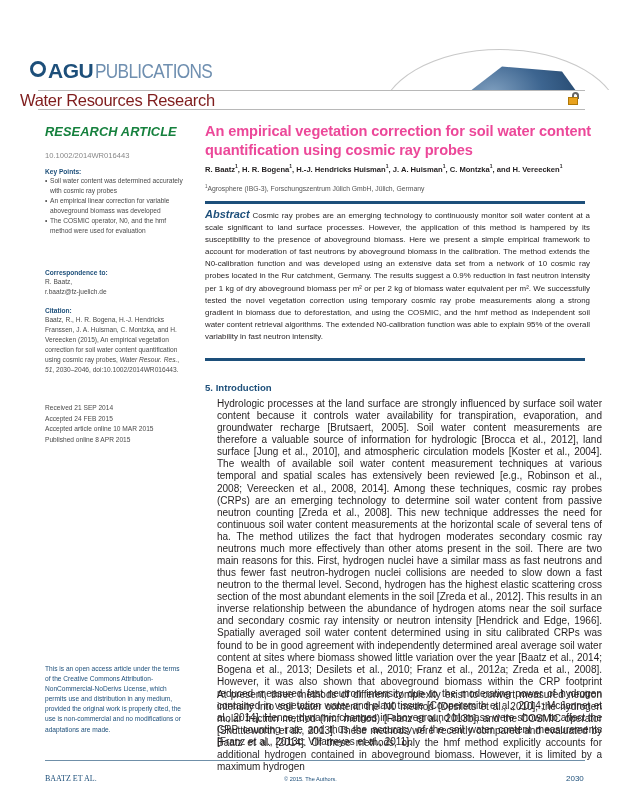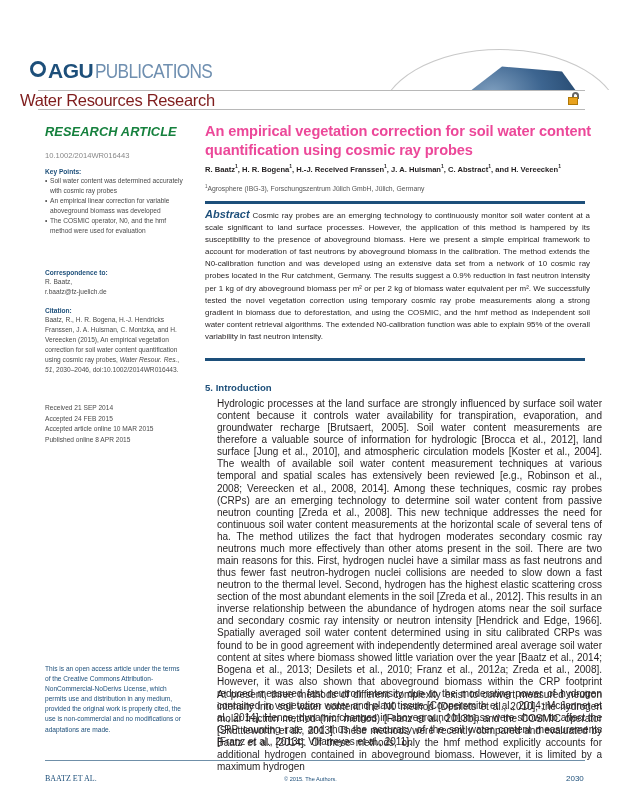--- a/index.html
+++ b/index.html
@@ -111,21 +111,21 @@
   <div class="side-text">Accepted article online 10 MAR 2015</div>
   <div class="side-text">Published online 8 APR 2015</div>
 </div>
 
 <div class="left-col license">
   <div class="side-text">This is an open access article under the terms of the Creative Commons Attribution-NonCommercial-NoDerivs License, which permits use and distribution in any medium, provided the original work is properly cited, the use is non-commercial and no modifications or adaptations are made.</div>
 </div>
 
 <div class="title">An empirical vegetation correction for soil water content quantification using cosmic ray probes</div>
 <div class="authors">
-  <span><span>R. Baatz</span><sup>1</sup></span><span>, </span><span><span>H. R. Bogena</span><sup>1</sup></span><span>, </span><span><span>H.-J. Received Franssen</span><sup>1</sup></span><span>, </span><span><span>J. A. Huisman</span><sup>1</sup></span><span>, </span><span><span>C. Abstract</span><sup>1</sup></span><span>, and </span><span><span>H. Vereecken</span><sup>1</sup></span>
+  <span><span>R. Baatz</span><sup>1</sup></span><span>, </span><span><span>H. R. Bogena</span><sup>1</sup></span><span>, </span><span><span>H.-J. Hendricks Huisman</span><sup>1</sup></span><span>, </span><span><span>J. A. Huisman</span><sup>1</sup></span><span>, </span><span><span>C. Montzka</span><sup>1</sup></span><span>, and </span><span><span>H. Vereecken</span><sup>1</sup></span>
 </div>
 <div class="affil"><sup>1</sup><span>Agrosphere (IBG-3), Forschungszentrum Jülich GmbH, Jülich, Germany</span></div>
 <div class="thick-rule rule1"></div>
 
 <div class="abstract">
   <span class="abstract-label">Abstract</span>
   <span>Cosmic ray probes are an emerging technology to continuously monitor soil water content at a scale significant to land surface processes. However, the application of this method is hampered by its susceptibility to the presence of aboveground biomass. Here we present a simple empirical framework to account for moderation of fast neutrons by aboveground biomass in the calibration. The method extends the N0-calibration function and was developed using an extensive data set from a network of 10 cosmic ray probes located in the Rur catchment, Germany. The results suggest a 0.9% reduction in fast neutron intensity per 1 kg of dry aboveground biomass per m² or per 2 kg of biomass water equivalent per m². We successfully tested the novel vegetation correction using temporary cosmic ray probe measurements along a strong gradient in biomass due to deforestation, and using the COSMIC, and the hmf method as independent soil water content retrieval algorithms. The extended N0-calibration function was able to explain 95% of the overall variability in fast neutron intensity.</span>
 </div>
 <div class="thick-rule rule2"></div>
 

